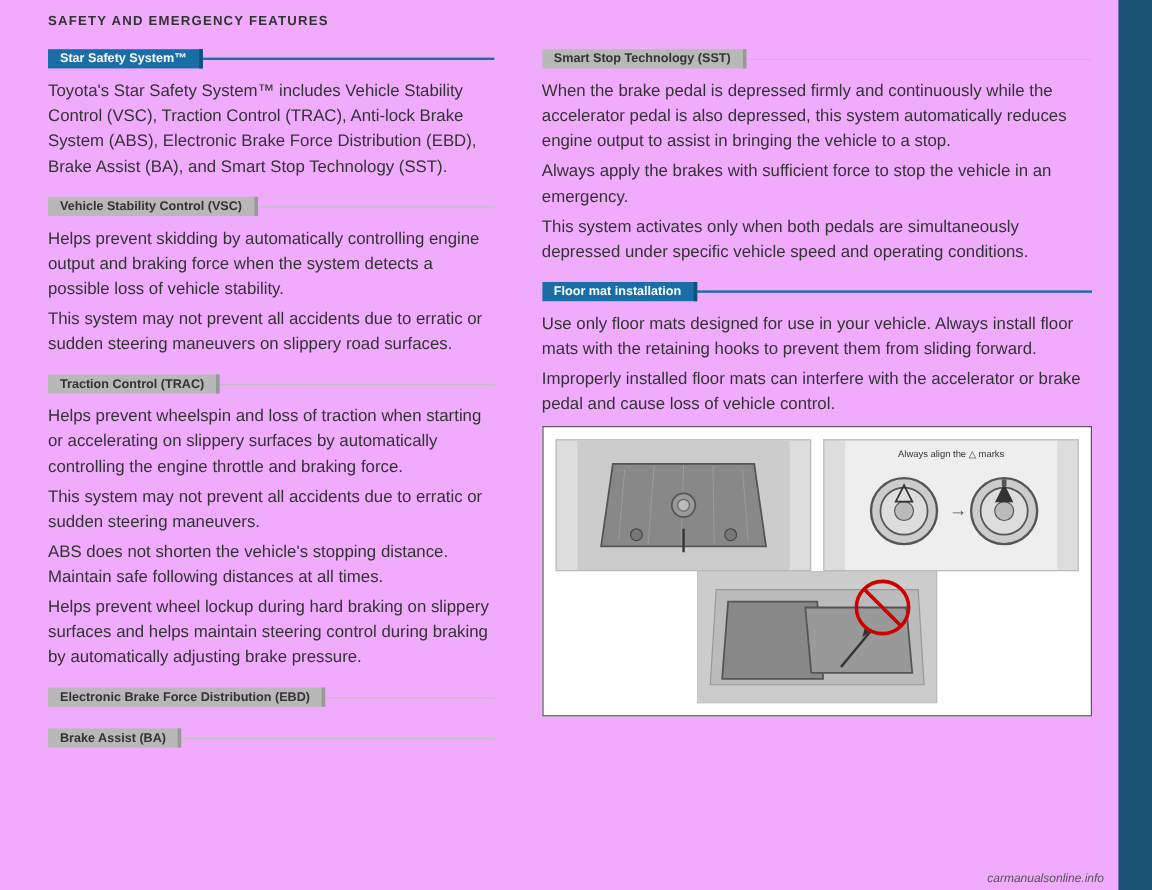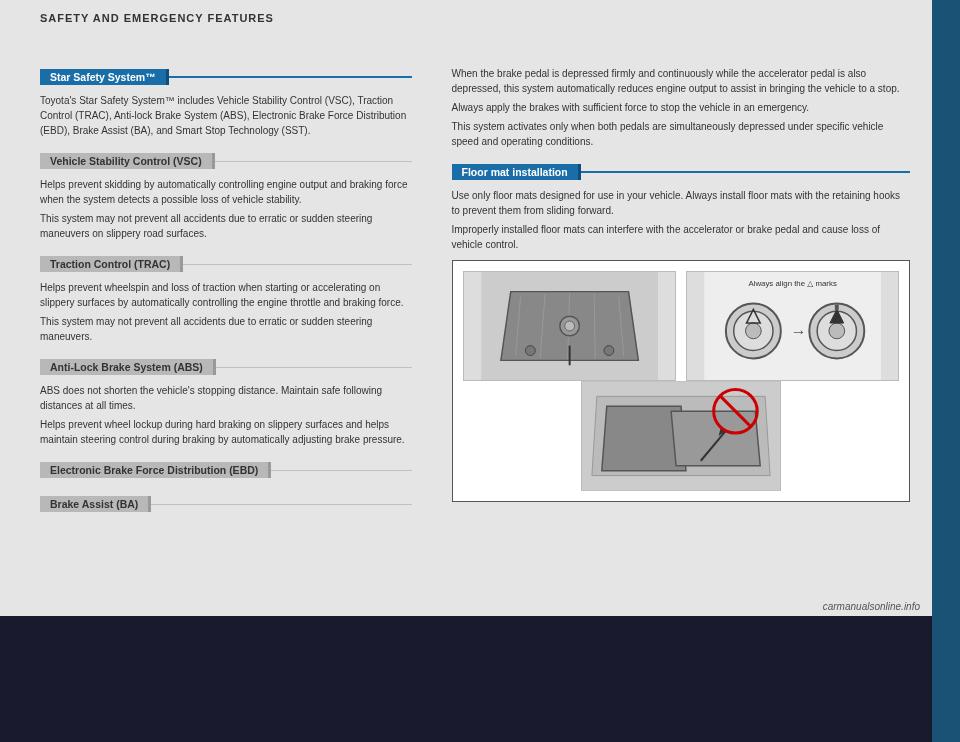--- a/index.html
+++ b/index.html
@@ -8,26 +8,25 @@
       height: 742px;
       background: #1a1a2e;
       font-family: Arial, sans-serif;
       color: #222;
       position: relative;
       overflow: hidden;
     }
 
     .page {
       width: 960px;
-      height: 616px;
-      background: #e5e5e5;
+      height: 742px;
+      background: #f0abfc;
       position: relative;
       display: flex;
       flex-direction: column;
-      gap: 28px;
     }
 
     
     .right-sidebar {
       position: absolute;
       right: 0;
       top: 0;
       width: 28px;
       height: 742px;
       background: #1a5276;
@@ -110,21 +109,21 @@
       background: #c0c0c0;
       margin-left: 0;
     }
 
     .section-bar-line.blue-line {
       background: #1a6ea8;
       height: 1.5px;
     }
 
     .section-text {
-      font-size: 10px;
+      font-size: 14px;
       color: #333;
       line-height: 1.5;
       margin-bottom: 4px;
     }
 
     
     .floor-mat-box {
       border: 1.5px solid #555;
       padding: 10px;
       margin-top: 8px;
@@ -209,41 +208,41 @@
       <p class="section-text">Helps prevent skidding by automatically controlling engine output and braking force when the system detects a possible loss of vehicle stability.</p>
       <p class="section-text">This system may not prevent all accidents due to erratic or sudden steering maneuvers on slippery road surfaces.</p>
 
       <div class="section-bar">
         <span class="section-bar-label gray">Traction Control (TRAC)</span>
         <div class="section-bar-line"></div>
       </div>
       <p class="section-text">Helps prevent wheelspin and loss of traction when starting or accelerating on slippery surfaces by automatically controlling the engine throttle and braking force.</p>
       <p class="section-text">This system may not prevent all accidents due to erratic or sudden steering maneuvers.</p>
 
-      <div class="section-bar">
-        <span class="section-bar-label gray">Anti-Lock Brake System (ABS)</span>
-        <div class="section-bar-line"></div>
-      </div>
       <p class="section-text">ABS does not shorten the vehicle's stopping distance. Maintain safe following distances at all times.</p>
       <p class="section-text">Helps prevent wheel lockup during hard braking on slippery surfaces and helps maintain steering control during braking by automatically adjusting brake pressure.</p>
 
       <div class="section-bar">
         <span class="section-bar-label gray">Electronic Brake Force Distribution (EBD)</span>
         <div class="section-bar-line"></div>
       </div>
 
       <div class="section-bar">
         <span class="section-bar-label gray">Brake Assist (BA)</span>
         <div class="section-bar-line"></div>
       </div>
 
     </div>
 
     <div class="right-col right-col-top">
 
+      <div class="section-bar first-section-bar">
+        <span class="section-bar-label gray">Smart Stop Technology (SST)</span>
+        <div class="section-bar-line"></div>
+      </div>
       <p class="section-text">When the brake pedal is depressed firmly and continuously while the accelerator pedal is also depressed, this system automatically reduces engine output to assist in bringing the vehicle to a stop.</p>
       <p class="section-text">Always apply the brakes with sufficient force to stop the vehicle in an emergency.</p>
       <p class="section-text">This system activates only when both pedals are simultaneously depressed under specific vehicle speed and operating conditions.</p>
 
       <div class="section-bar">
         <span class="section-bar-label">Floor mat installation</span>
         <div class="section-bar-line blue-line"></div>
       </div>
       <p class="section-text">Use only floor mats designed for use in your vehicle. Always install floor mats with the retaining hooks to prevent them from sliding forward.</p>
       <p class="section-text">Improperly installed floor mats can interfere with the accelerator or brake pedal and cause loss of vehicle control.</p>

